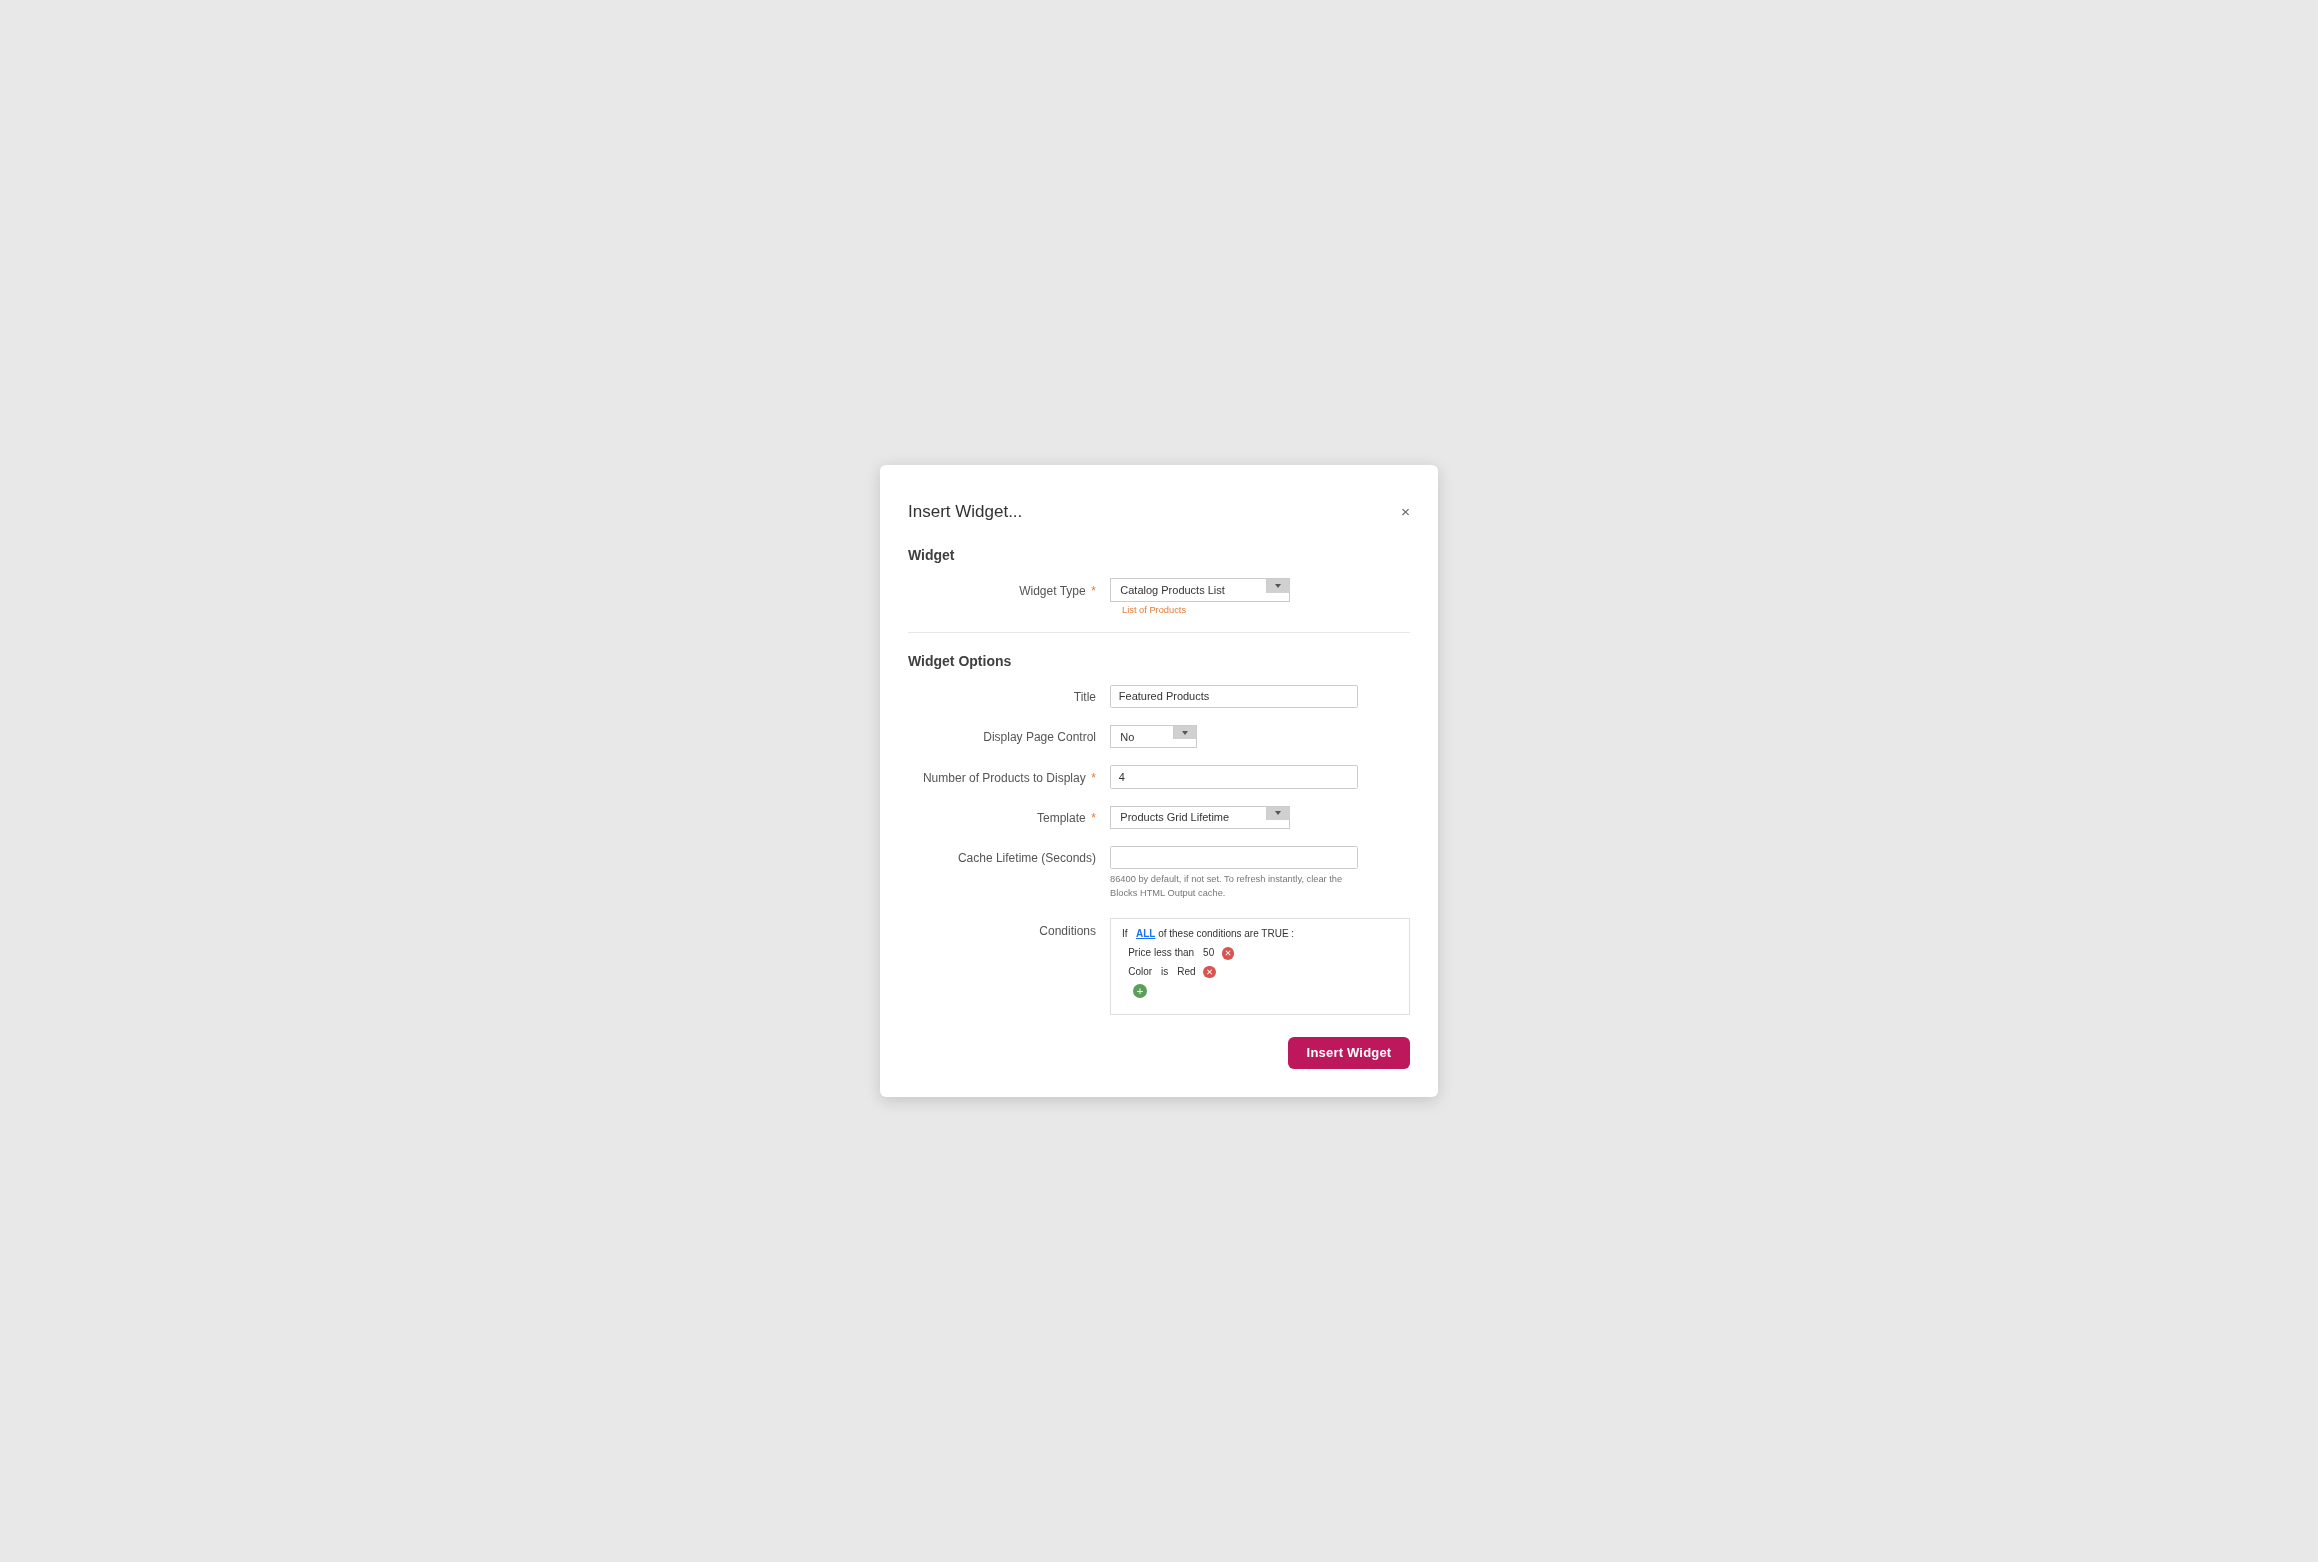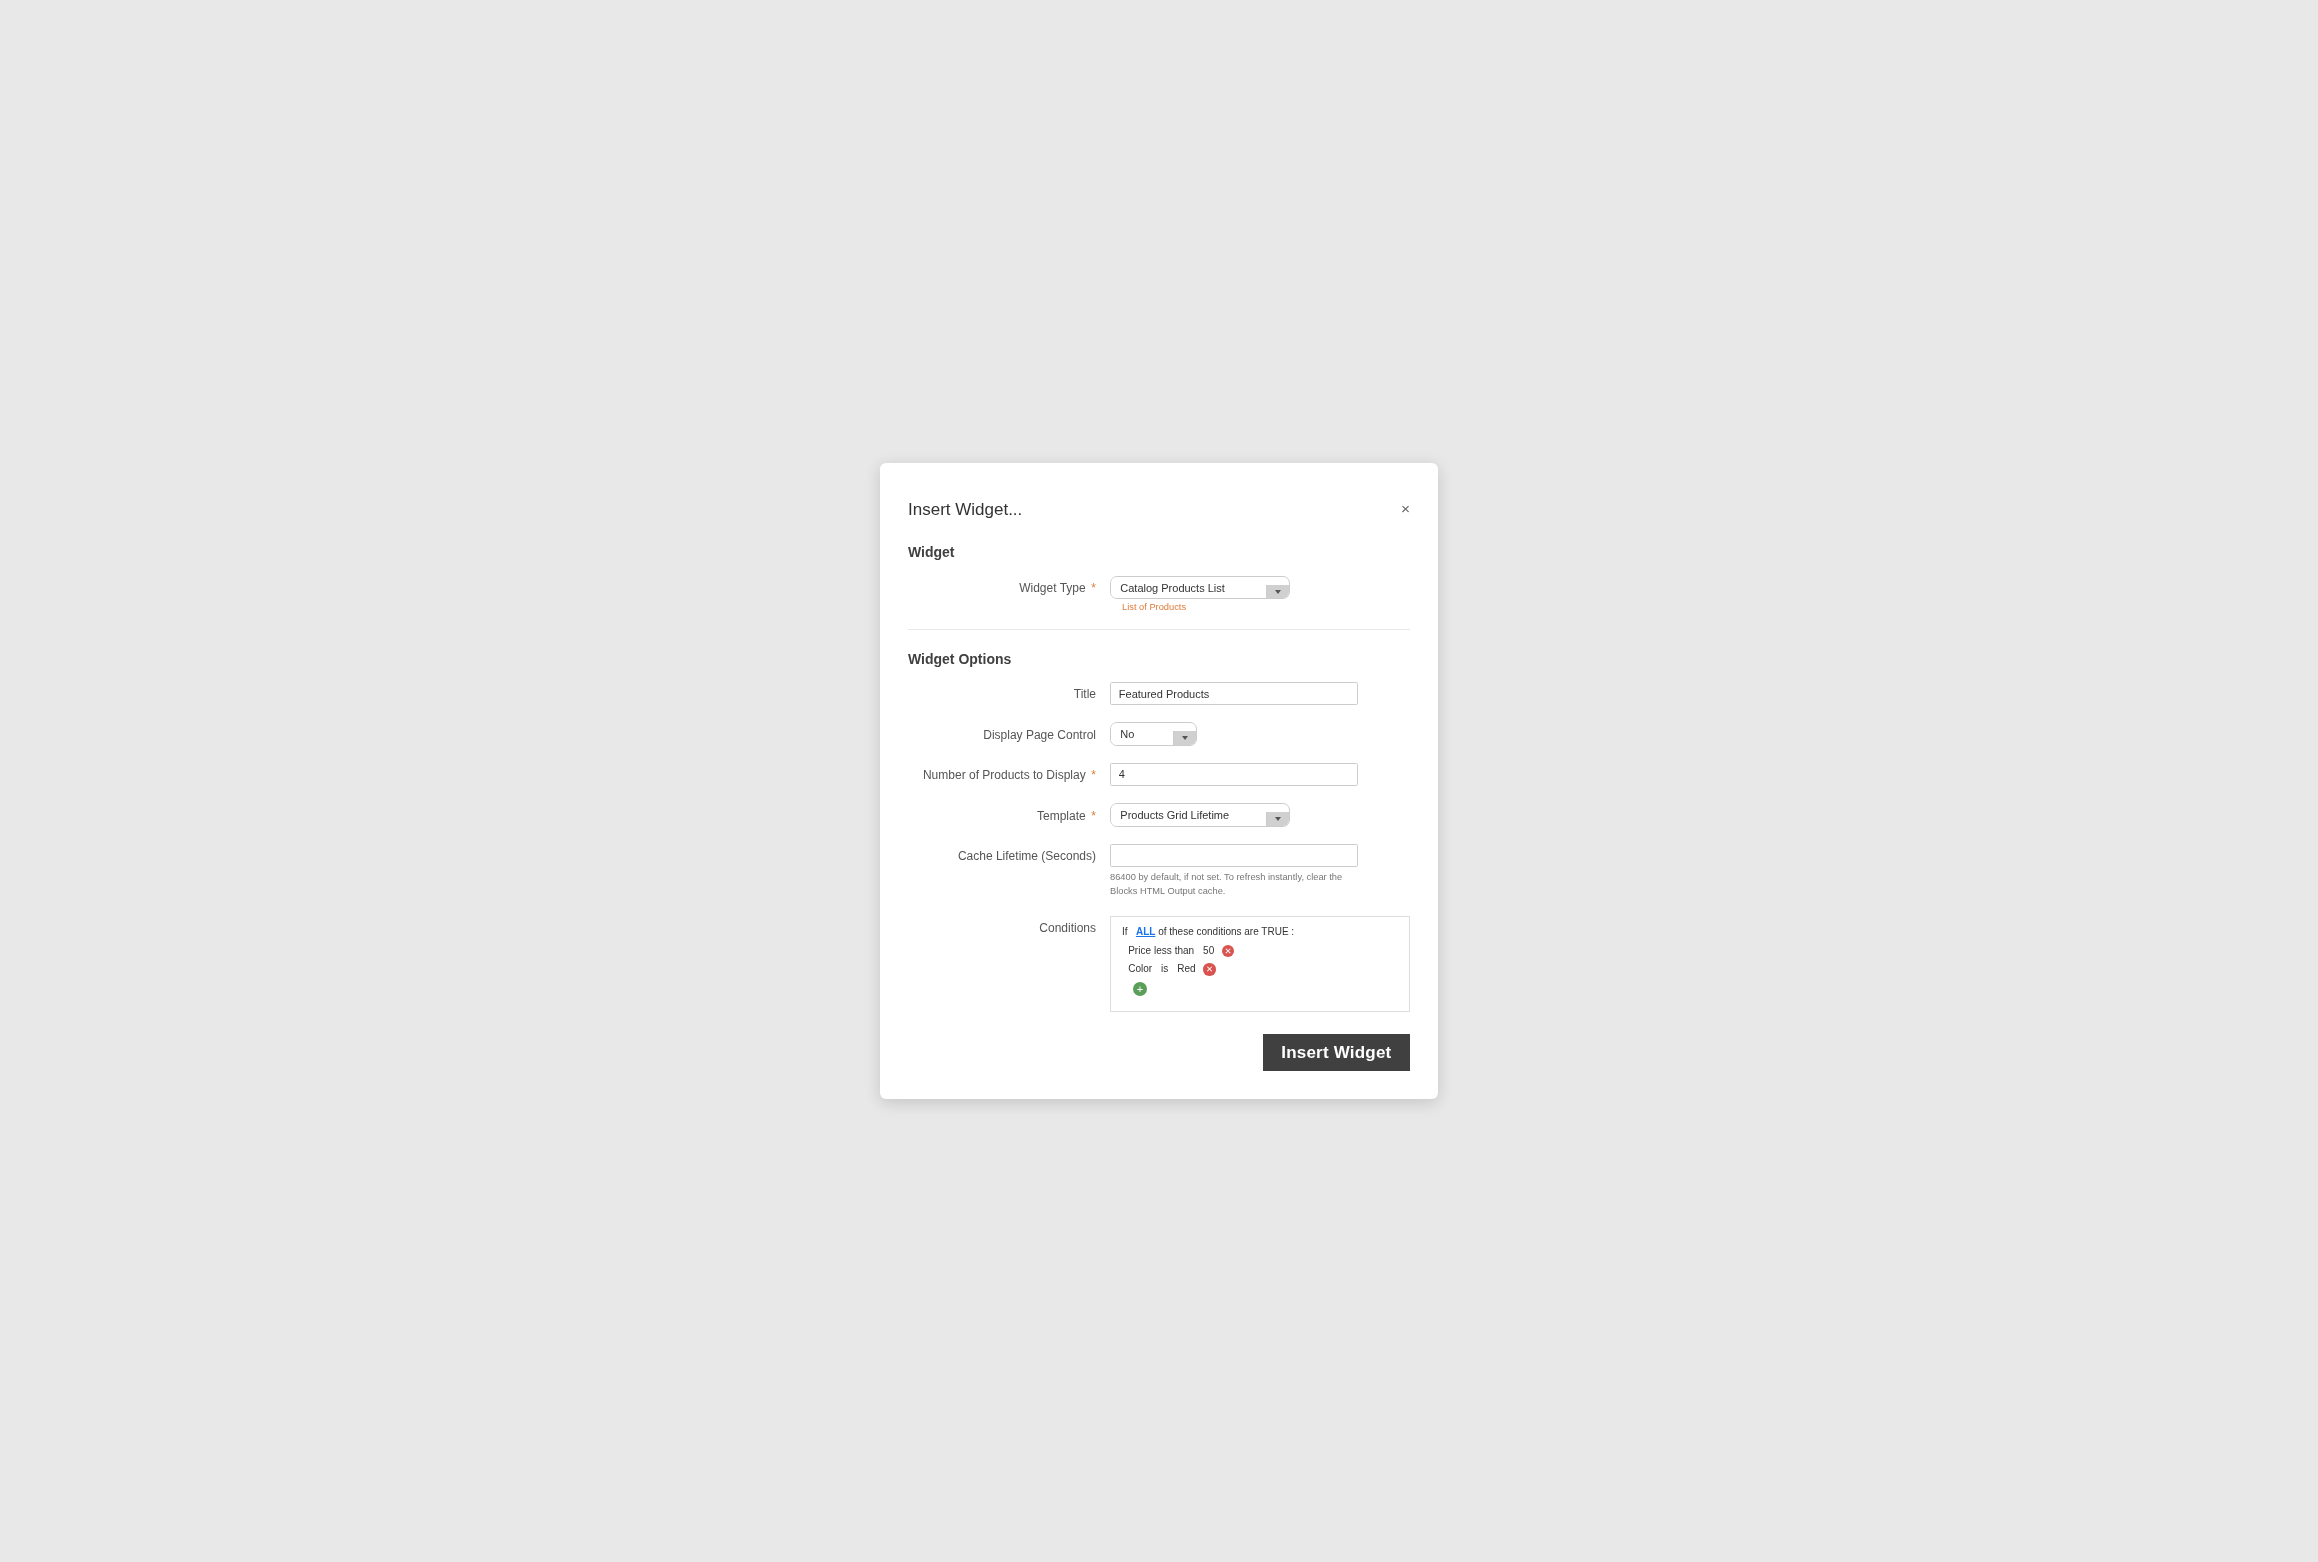--- a/index.html
+++ b/index.html
@@ -92,23 +92,23 @@
       border-radius: 1.6px;
       padding: 4.7px 7.8px;
       font-size: 11px;
       color: #333;
       width: 100%;
       outline: none;
     }
 
     .select-wrapper {
       display: inline-flex;
-      align-items: flex-end;
+      align-items: flex-start;
       border: 0.8px solid #ccc;
-      border-radius: 7px;
+      border-radius: 0;
       overflow: hidden;
       background: #fff;
     }
 
     .select-value {
       padding: 4.7px 9.3px;
       font-size: 11px;
       color: #333;
       background: #fff;
       min-width: 62px;
@@ -214,26 +214,26 @@
       margin-left: 4.7px;
     }
 
     .modal-footer {
       display: flex;
       justify-content: flex-end;
       margin-top: 22px;
     }
 
     .insert-btn {
-      background: #404040;
+      background: #be185d;
       color: #fff;
       border: none;
-      border-radius: 0;
+      border-radius: 6px;
       padding: 8.5px 18.6px;
-      font-size: 17px;
+      font-size: 13px;
       font-weight: 600;
       cursor: pointer;
       letter-spacing: 0.2px;
     }
 
     .widget-section {
       margin-bottom: 7.8px;
     }
 
     .divider {

